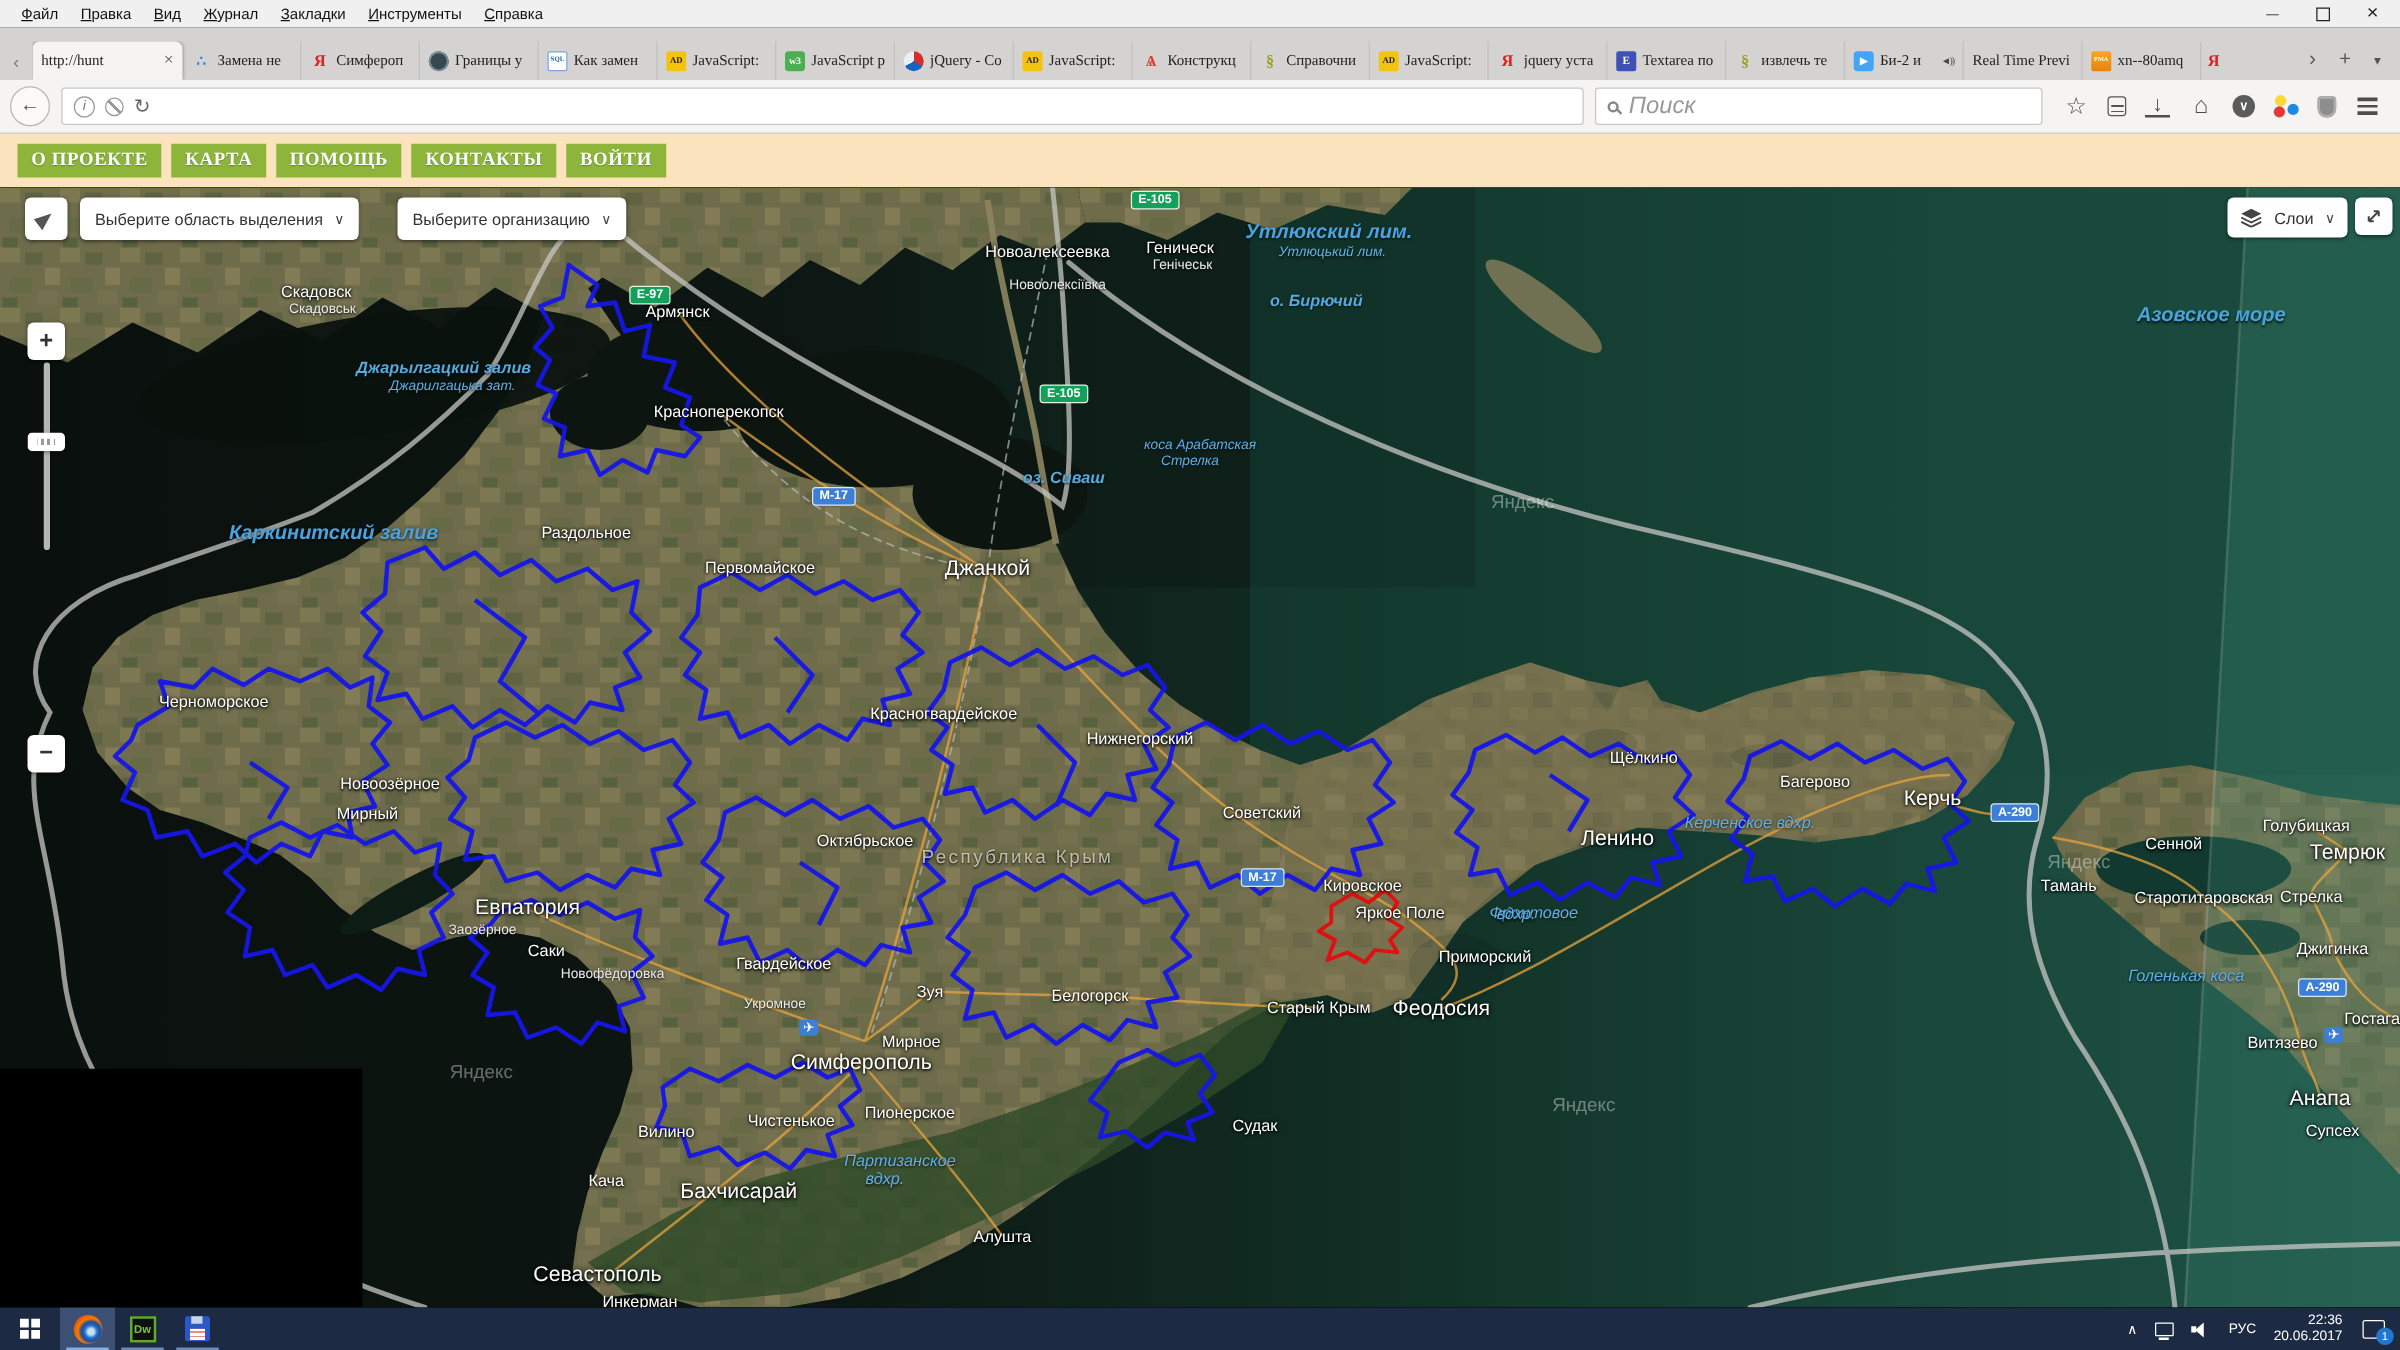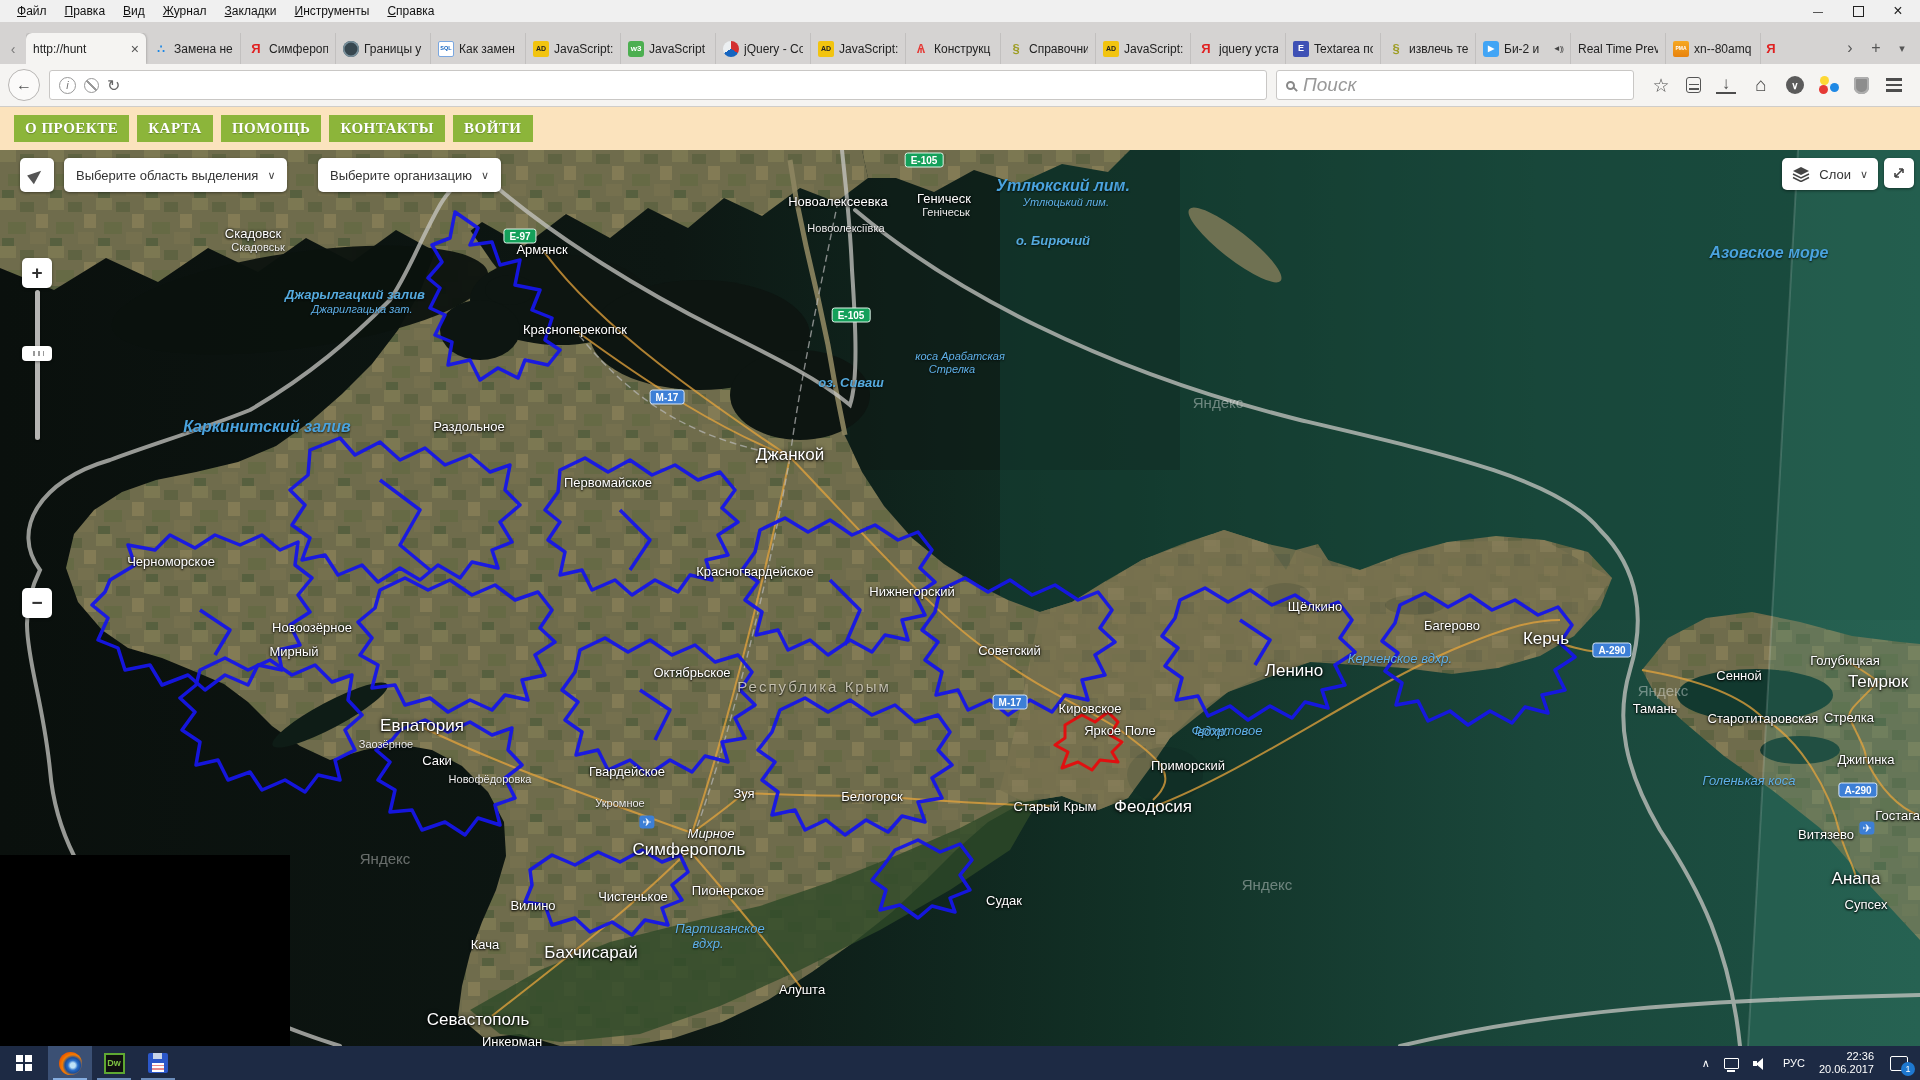--- a/index.html
+++ b/index.html
@@ -15,21 +15,21 @@
   .win-btn{width:40px;height:22px;display:flex;align-items:center;justify-content:center;color:#222;font-size:13px;}
   .wc-minimize::before{content:"—";font-size:10px;}
   .wc-maximize::before{content:"";width:9px;height:9px;border:1.5px solid #222;display:block;}
   .wc-close::before{content:"×";font-size:16px;}
 
   
   .tabbar{height:42px;background:#d5d3d2;display:flex;align-items:flex-end;}
   .tab-scroll{width:26px;height:31px;display:flex;align-items:center;justify-content:center;color:#777;font-size:14px;}
   .tab-strip{display:flex;align-items:flex-end;overflow:hidden;flex:1;}
   .tab{height:31px;display:flex;align-items:center;gap:5px;padding:0 7px;width:95px;flex:none;
-    font-size:12px;color:#222;border-right:1px solid #c2c0bf;overflow:hidden;}
+    font-size:12px;color:#222;border-right:1px solid #c2c0bf;overflow:hidden;font-family:Liberation Serif, serif;}
   .tab.active{width:120px;background:#f5f4f2;border-radius:6px 6px 0 0;border-right:none;
     box-shadow:0 0 3px rgba(0,0,0,.35);}
   .tab.tab-stub{width:16px;padding:0 2px;border-right:none;}
   .tab-title{white-space:nowrap;overflow:hidden;flex:1;}
   .tab-close{color:#555;font-size:14px;flex:none;}
   .audio-ind{font-size:8px;color:#444;letter-spacing:-1px;flex:none;}
   .fav{width:16px;height:16px;flex:none;display:inline-flex;align-items:center;justify-content:center;
     font-weight:700;font-size:9px;line-height:1;border-radius:2px;}
   .icon-yandex{color:#e02020;font-size:13px;}
   .icon-ad{background:#f2c40f;color:#222;font-size:7px;}
@@ -433,21 +433,21 @@
       <div class="lbl water-sm" style="left: 1066px; top: 52px;">Утлюцький лим.</div>
       <div class="lbl water" style="left: 1053px; top: 90px;">о. Бирючий</div>
       <div class="lbl water-lg" style="left: 1769px; top: 103px;">Азовское море</div>
       <div class="lbl water" style="left: 355px; top: 144px;">Джарылгацкий залив</div>
       <div class="lbl water-sm" style="left: 362px; top: 159px;">Джарилгацька зат.</div>
       <div class="lbl water-lg" style="left: 267px; top: 277px;">Каркинитский залив</div>
       <div class="lbl water" style="left: 851px; top: 232px;">оз. Сиваш</div>
       <div class="lbl water-sm" style="left: 960px; top: 206px;">коса Арабатская</div>
       <div class="lbl water-sm" style="left: 952px; top: 219px;">Стрелка</div>
       <div class="lbl city" style="left: 469px; top: 276px;">Раздольное</div>
-      <div class="lbl city" style="left: 608px; top: 304px; margin-top: 28px;">Первомайское</div>
+      <div class="lbl city" style="left: 608px; top: 304px;">Первомайское</div>
       <div class="lbl city-lg" style="left: 790px; top: 305px;">Джанкой</div>
       <div class="lbl city" style="left: 171px; top: 411px;">Черноморское</div>
       <div class="lbl city" style="left: 755px; top: 421px;">Красногвардейское</div>
       <div class="lbl city" style="left: 912px; top: 441px;">Нижнегорский</div>
       <div class="lbl city" style="left: 312px; top: 477px;">Новоозёрное</div>
       <div class="lbl city" style="left: 294px; top: 501px;">Мирный</div>
       <div class="lbl city" style="left: 692px; top: 522px;">Октябрьское</div>
       <div class="lbl city" style="left: 987px; top: 500px; padding-left: 45px;">Советский</div>
       <div class="lbl region" style="left: 814px; top: 536px;">Республика Крым</div>
       <div class="lbl city" style="left: 1090px; top: 558px;">Кировское</div>
@@ -463,21 +463,21 @@
       <div class="lbl city-lg" style="left: 1153px; top: 657px;">Феодосия</div>
       <div class="lbl city" style="left: 1055px; top: 656px;">Старый Крым</div>
       <div class="lbl city" style="left: 872px; top: 646px;">Белогорск</div>
       <div class="lbl city" style="left: 744px; top: 643px;">Зуя</div>
       <div class="lbl city-lg" style="left: 422px; top: 576px;">Евпатория</div>
       <div class="lbl city-sm" style="left: 386px; top: 594px;">Заозёрное</div>
       <div class="lbl city" style="left: 437px; top: 610px;">Саки</div>
       <div class="lbl city-sm" style="left: 490px; top: 629px;">Новофёдоровка</div>
       <div class="lbl city" style="left: 627px; top: 621px;">Гвардейское</div>
       <div class="lbl city-sm" style="left: 620px; top: 653px;">Укромное</div>
-      <div class="lbl city" style="left: 711px; top: 683px; font-style: italic;">Мирное</div>
+      <div class="lbl city" style="left: 729px; top: 683px;">Мирное</div>
       <div class="lbl city-lg" style="left: 689px; top: 700px;">Симферополь</div>
       <div class="lbl city" style="left: 728px; top: 740px;">Пионерское</div>
       <div class="lbl city" style="left: 633px; top: 746px;">Чистенькое</div>
       <div class="lbl city" style="left: 533px; top: 755px;">Вилино</div>
       <div class="lbl city" style="left: 485px; top: 794px;">Кача</div>
       <div class="lbl city-lg" style="left: 591px; top: 803px;">Бахчисарай</div>
       <div class="lbl water-it" style="left: 720px; top: 778px;">Партизанское</div>
       <div class="lbl water-it" style="left: 708px; top: 793px;">вдхр.</div>
       <div class="lbl city-lg" style="left: 478px; top: 870px;">Севастополь</div>
       <div class="lbl city" style="left: 512px; top: 891px;">Инкерман</div>

